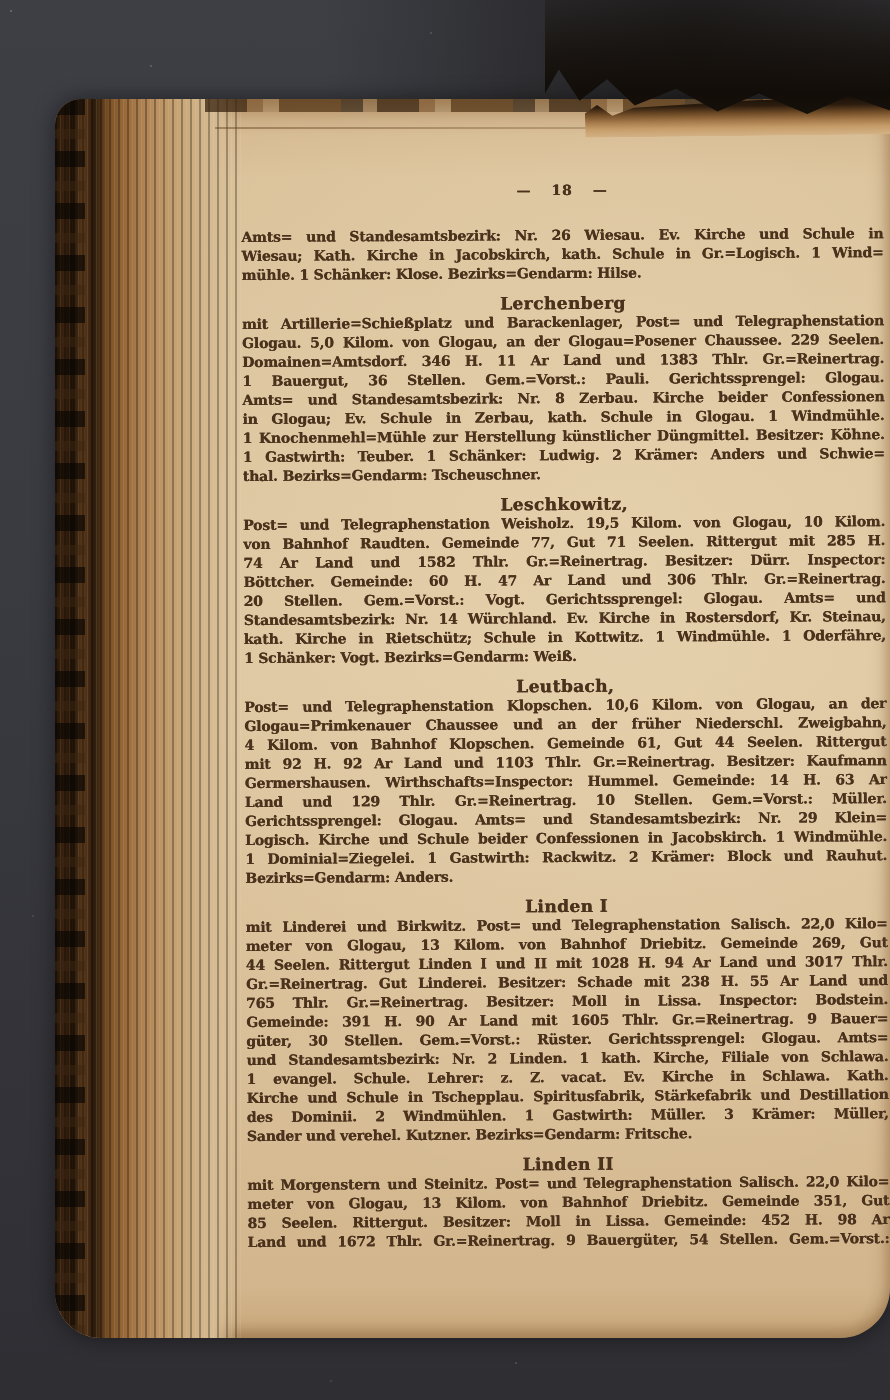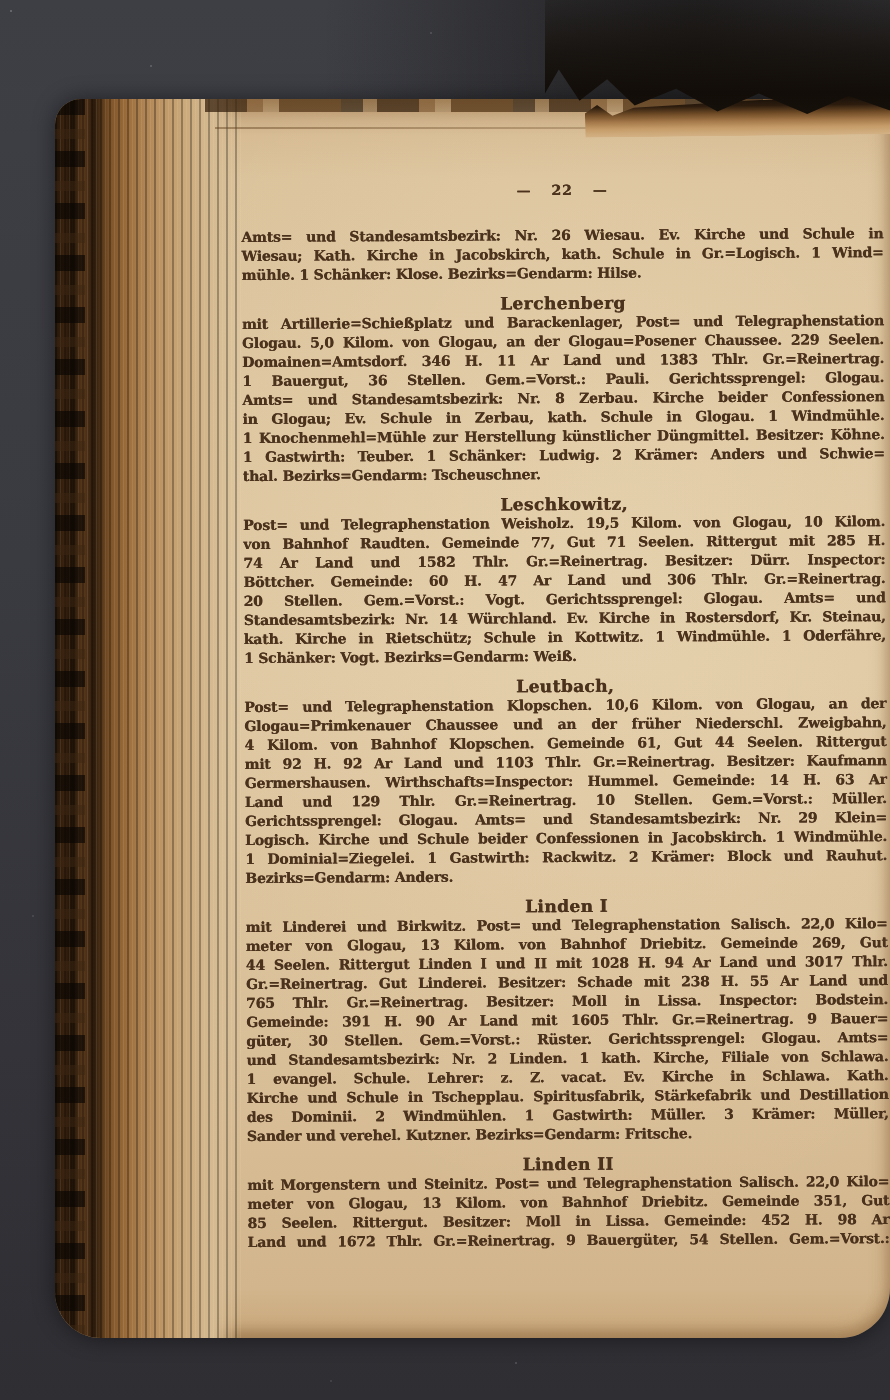--- a/index.html
+++ b/index.html
@@ -104,21 +104,21 @@
   <div class="cover-band"></div>
   <div class="fore-edge"></div>
 
   <div class="page">
     <div class="spine"></div>
     <div class="spine-tatters"></div>
     <div class="top-tear"></div>
     <div class="top-crease"></div>
 
     <div class="content">
-      <div class="page-number"><span>—</span> <span>22</span> <span>—</span></div>
+      <div class="page-number"><span>—</span> <span>18</span> <span>—</span></div>
       <div id="textblock">
           <div class="line">Amts= und Standesamtsbezirk: Nr. 26 Wiesau. Ev. Kirche und Schule in</div>
           <div class="line">Wiesau; Kath. Kirche in Jacobskirch, kath. Schule in Gr.=Logisch. 1 Wind=</div>
           <div class="line last">mühle. 1 Schänker: Klose. Bezirks=Gendarm: Hilse.</div>
           <div class="heading">Lerchenberg</div>
           <div class="line">mit Artillerie=Schießplatz und Barackenlager, Post= und Telegraphenstation</div>
           <div class="line">Glogau. 5,0 Kilom. von Glogau, an der Glogau=Posener Chaussee. 229 Seelen.</div>
           <div class="line">Domainen=Amtsdorf. 346 H. 11 Ar Land und 1383 Thlr. Gr.=Reinertrag.</div>
           <div class="line">1 Bauergut, 36 Stellen. Gem.=Vorst.: Pauli. Gerichtssprengel: Glogau.</div>
           <div class="line">Amts= und Standesamtsbezirk: Nr. 8 Zerbau. Kirche beider Confessionen</div>

